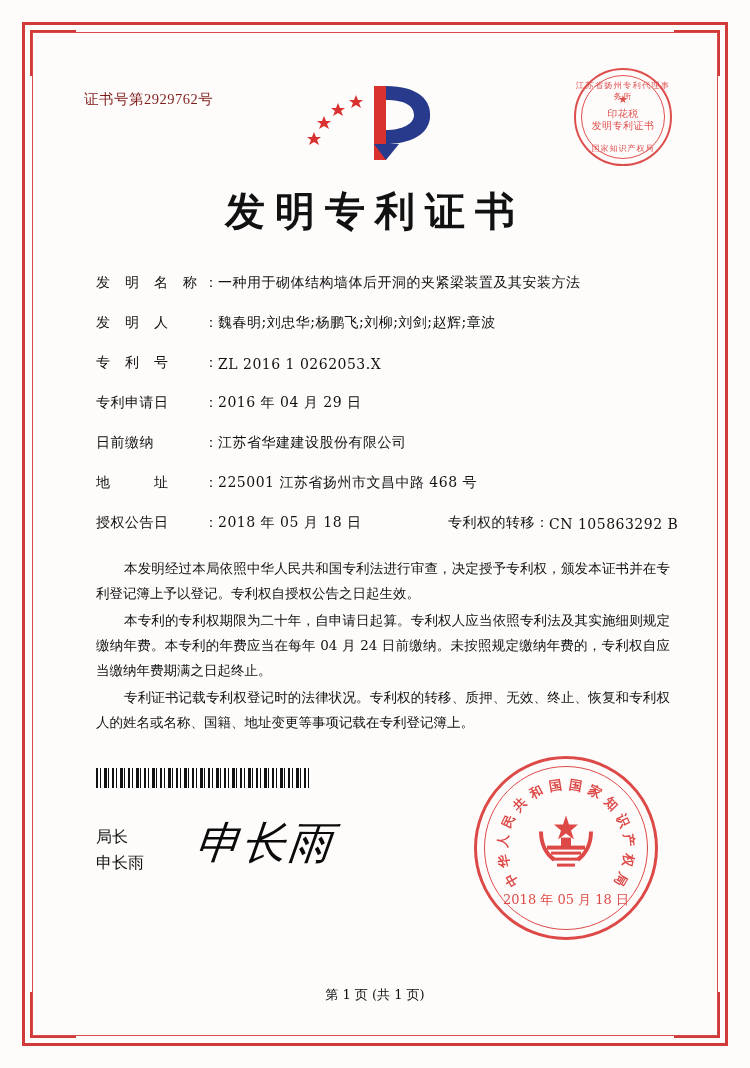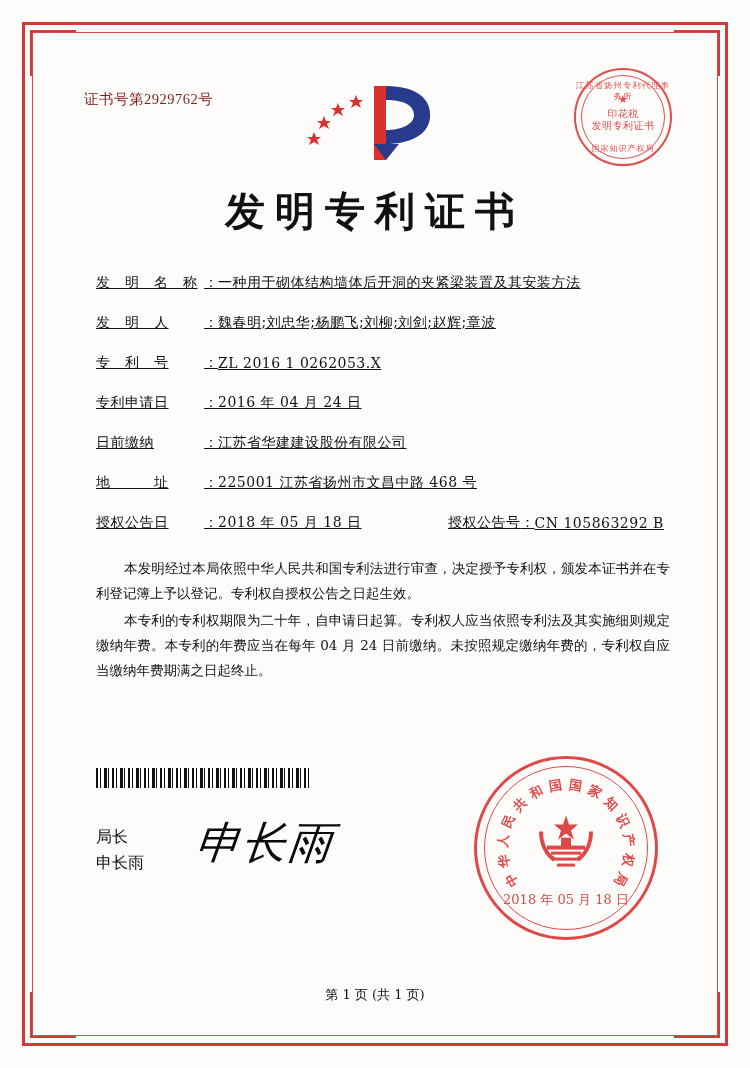--- a/index.html
+++ b/index.html
@@ -149,26 +149,25 @@
   }
 
   .fields {
     position: absolute;
     left: 40px;
     right: 20px;
     top: 218px;
   }
   .field-row {
     display: flex;
-    align-items: center;
+    align-items: flex-end;
     margin-bottom: 22px;
     font-size: 14px;
     color: #111;
     font-family: "DejaVu Serif", "Liberation Serif", serif;
-    text-decoration: underline;
   }
   .field-label {
     width: 108px;
     flex: 0 0 108px;
     letter-spacing: 0.5px;
     white-space: nowrap;
   }
   .field-colon {
     flex: 0 0 10px;
   }
@@ -367,49 +366,50 @@
 
       <div class="field-row">
         <div class="field-label">专　利　号</div>
         <div class="field-colon">：</div>
         <div class="field-value">ZL 2016 1 0262053.X</div>
       </div>
 
       <div class="field-row">
         <div class="field-label">专利申请日</div>
         <div class="field-colon">：</div>
-        <div class="field-value">2016 年 04 月 24 日</div>
+        <div class="field-value">2016 年 04 月 29 日</div>
       </div>
 
       <div class="field-row">
         <div class="field-label">日前缴纳</div>
         <div class="field-colon">：</div>
         <div class="field-value">江苏省华建建设股份有限公司</div>
       </div>
 
       <div class="field-row">
         <div class="field-label">地　　　址</div>
         <div class="field-colon">：</div>
         <div class="field-value">225001 江苏省扬州市文昌中路 468 号</div>
       </div>
 
       <div class="field-row split">
         <div class="field-label">授权公告日</div>
         <div class="field-colon">：</div>
         <div class="field-value">2018 年 05 月 18 日</div>
-        <div class="sub-label">授权公告号</div>
+        <div class="sub-label">专利权的转移</div>
         <div class="field-colon">：</div>
         <div class="sub-label">CN 105863292 B</div>
       </div>
 
     </div>
 
     <div class="body-text">
       <p>本发明经过本局依照中华人民共和国专利法进行审查，决定授予专利权，颁发本证书并在专利登记簿上予以登记。专利权自授权公告之日起生效。</p>
       <p>本专利的专利权期限为二十年，自申请日起算。专利权人应当依照专利法及其实施细则规定缴纳年费。本专利的年费应当在每年 04 月 24 日前缴纳。未按照规定缴纳年费的，专利权自应当缴纳年费期满之日起终止。</p>
+      <p>专利证书记载专利权登记时的法律状况。专利权的转移、质押、无效、终止、恢复和专利权人的姓名或名称、国籍、地址变更等事项记载在专利登记簿上。</p>
     </div>
 
     <div class="barcode"></div>
 
     <div class="sig-block">
       <div>局长</div>
       <div>申长雨</div>
     </div>
 
     <div class="signature-script">申长雨</div>

